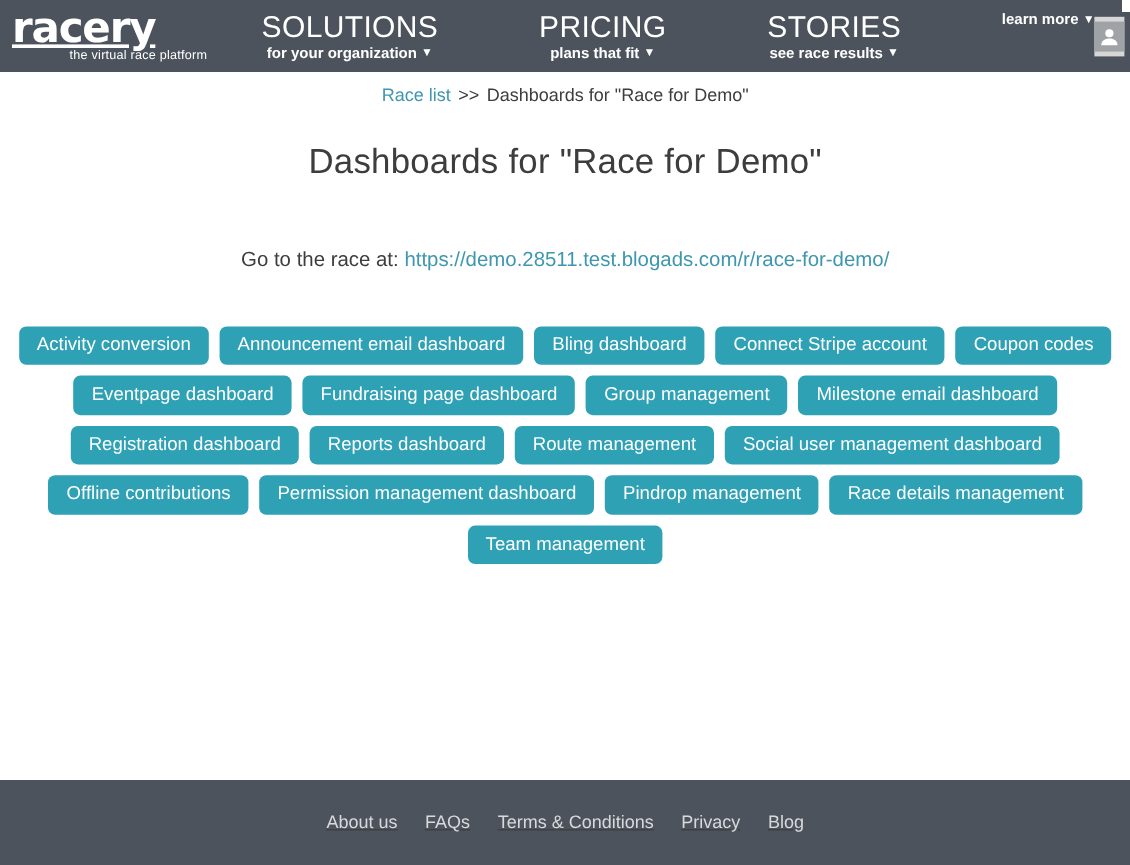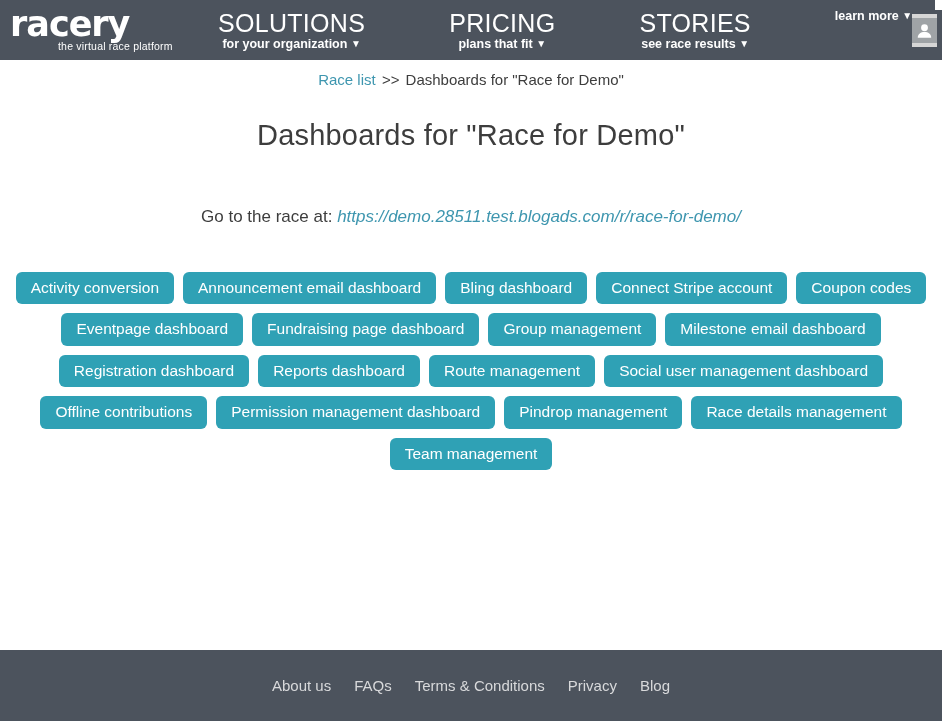--- a/index.html
+++ b/index.html
@@ -17,21 +17,21 @@
     display:flex;flex-direction:column;position:relative;
   }
   
   header{
     height:60px;background:var(--header-bg);display:flex;align-items:center;
     padding:0 12px 0 10px;position:relative;flex:0 0 auto;
   }
   .logo{display:flex;flex-direction:column;color:#fff;cursor:pointer;min-width:150px;}
   .logo-word{
     font-family:"DejaVu Sans",sans-serif;font-weight:bold;font-size:35px;
-    line-height:0.95;letter-spacing:-1px;
+    line-height:0.95;letter-spacing:-1px;text-decoration:underline;
   }
   .logo-tag-row{display:flex;align-items:flex-end;margin-top:-2px;}
   .logo-tag{font-size:10.5px;font-weight:normal;letter-spacing:.2px;white-space:nowrap;padding-left:48px;}
   .logo-swoosh{margin-left:2px;margin-bottom:1px;}
   nav{display:flex;margin-left:24px;gap:50px;align-items:flex-start;}
   .nav-item{text-align:center;color:#fff;cursor:pointer;margin-left:34px;}
   .nav-label{font-size:25px;line-height:1.15;font-weight:400;letter-spacing:.3px;}
   .nav-sub{font-size:12.5px;font-weight:bold;white-space:nowrap;}
   .caret{font-size:10px;position:relative;top:-1px;}
   .avatar-btn{
@@ -44,34 +44,34 @@
   .breadcrumb{padding-top:11px;text-align:center;font-size:15px;flex:0 0 auto;}
   .breadcrumb a{color:var(--link-teal);text-decoration:none;cursor:pointer;}
   .breadcrumb .sep{margin:0 2px;}
   
   main{flex:1 1 auto;}
   h1{
     text-align:center;font-size:29px;font-weight:400;margin:31px 0 0;
     color:var(--text-dark);letter-spacing:.2px;
   }
   .race-link-line{text-align:center;font-size:17px;margin:55px 0 0;}
-  .race-link-line a{color:var(--link-teal);text-decoration:none;cursor:pointer;font-style:italic;}
+  .race-link-line a{color:var(--link-teal);text-decoration:none;cursor:pointer;}
   .btn-rows{margin-top:45px;}
   .btn-row{display:flex;justify-content:center;gap:9px;margin-bottom:9px;}
   .dash-btn{
     background:var(--btn-teal);color:#fff;border:none;border-radius:6px;
     padding:6px 15px 7px;font-size:15.5px;font-family:Liberation Sans, sans-serif;
     line-height:1.25;white-space:nowrap;cursor:pointer;
   }
   
   footer{
     flex:0 0 auto;height:71px;background:var(--header-bg);
     display:flex;align-items:center;justify-content:center;
   }
-  .footer-links{display:flex;gap:23px;align-items:center;}
+  .footer-links{display:flex;gap:23px;align-items:center;text-decoration:underline;}
   .footer-link{color:var(--footer-text);font-size:15px;text-decoration:none;cursor:pointer;white-space:nowrap;}
 </style>
 </head>
 <body>
 
 <header>
   <div class="logo">
     <div class="logo-word">racery</div>
     <div class="logo-tag-row">
       <span class="logo-tag">the virtual race platform</span>

